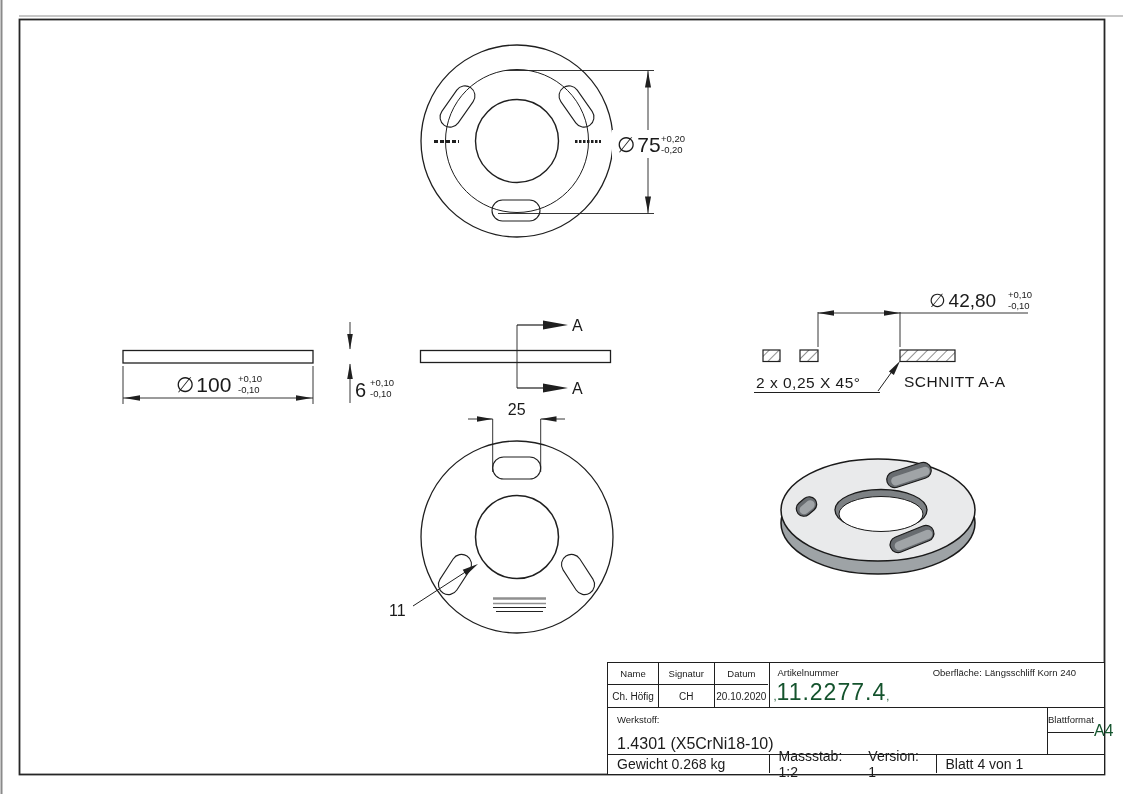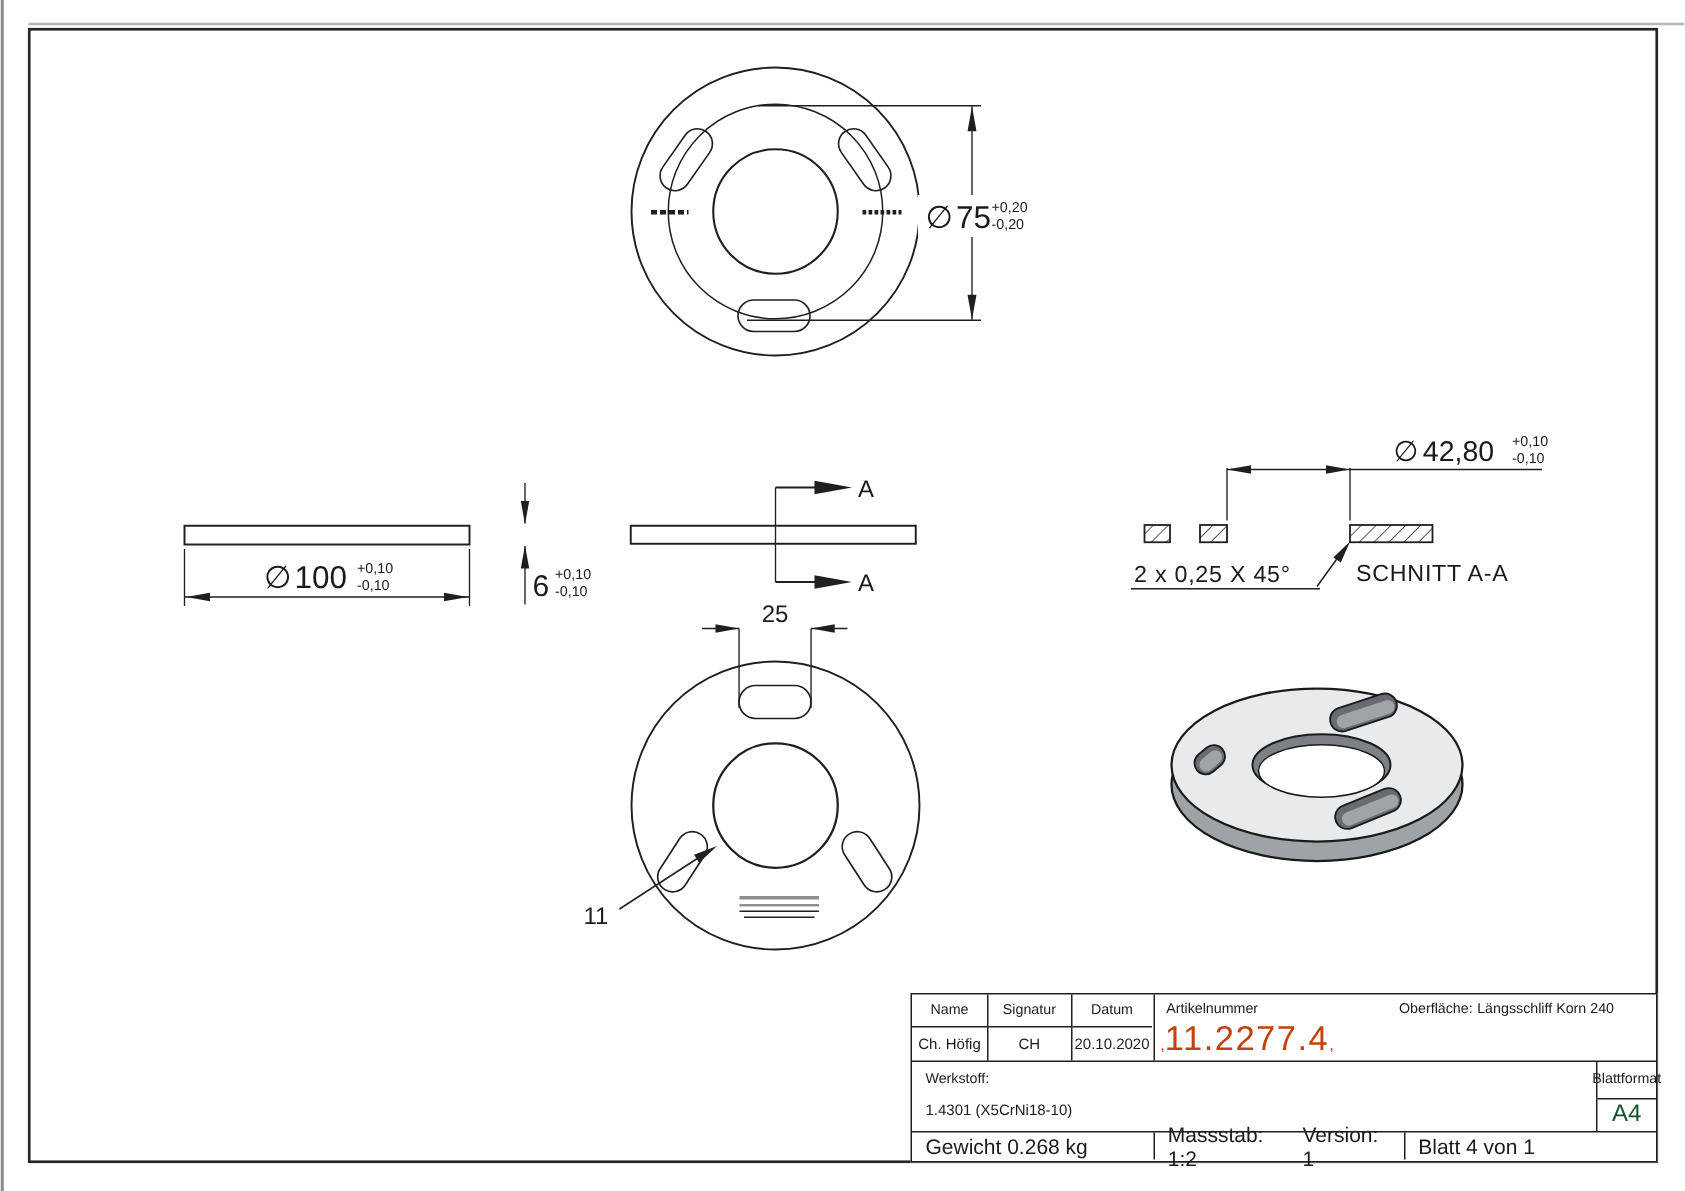--- a/index.html
+++ b/index.html
@@ -25,26 +25,26 @@
   .cell{display:flex;align-items:center;justify-content:center;}
   .hc{height:22px;border-bottom:1.4px solid #1f1f1f;}
   .vc{height:21.6px;font-size:10px;}
   .w1{width:51px;border-right:1.4px solid #1f1f1f;}
   .w2{width:55.5px;border-right:1.4px solid #1f1f1f;}
   .w3{width:53.7px;}
   .artcell{flex:1;position:relative;}
   .artlabel{position:absolute;left:8px;top:4px;}
   .oberfl{position:absolute;right:28px;top:4px;white-space:nowrap;}
   .oberfl span{margin-left:3px;}
-  .artval{position:absolute;left:4px;top:16px;font-size:23px;letter-spacing:1px;color:#c2410c;white-space:nowrap;}
+  .artval{position:absolute;left:4px;top:16px;font-size:23px;letter-spacing:1px;color:#14532d;white-space:nowrap;}
   .tick{font-size:11px;letter-spacing:0;}
   .wkcell{flex:1;position:relative;}
   .wklabel{position:absolute;left:9px;top:6px;}
-  .wkval{position:absolute;left:9px;top:27px;font-size:10px;}
-  .bfcell{width:40px;border-left:1.4px solid #1f1f1f;display:flex;flex-direction:column;}
+  .wkval{position:absolute;left:9px;top:27px;font-size:16px;}
+  .bfcell{width:57px;border-left:1.4px solid #1f1f1f;display:flex;flex-direction:row;}
   .bflabel{height:24.5px;border-bottom:1.4px solid #1f1f1f;display:flex;align-items:center;justify-content:center;}
   .bfval{flex:1;display:flex;align-items:center;justify-content:center;font-size:16px;color:#14532d;}
   .btc{display:flex;align-items:center;font-size:14px;padding-left:9px;}
   .b1{width:161.5px;border-right:1.4px solid #1f1f1f;}
   .b2{width:167px;border-right:1.4px solid #1f1f1f;}
   .b2 span{margin-right:26px;}
   .b3{flex:1;}
 </style>
 </head>
 <body>

